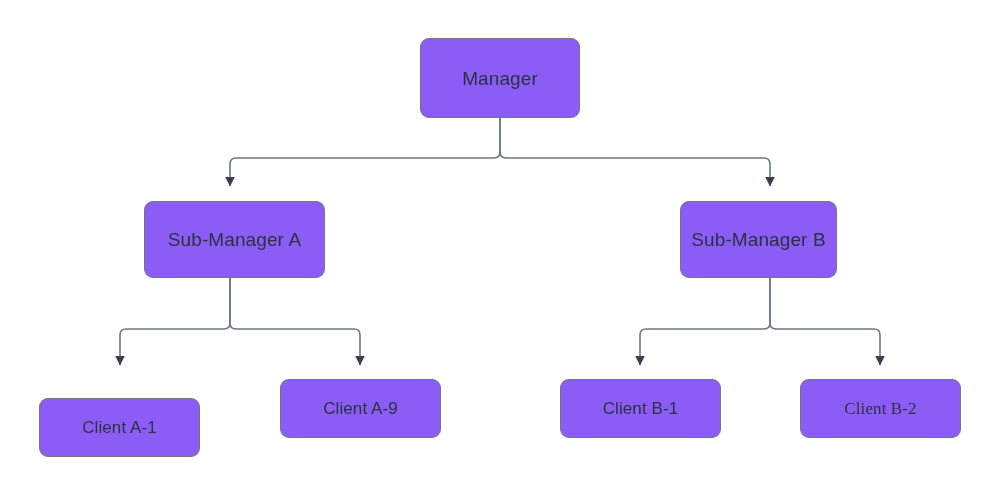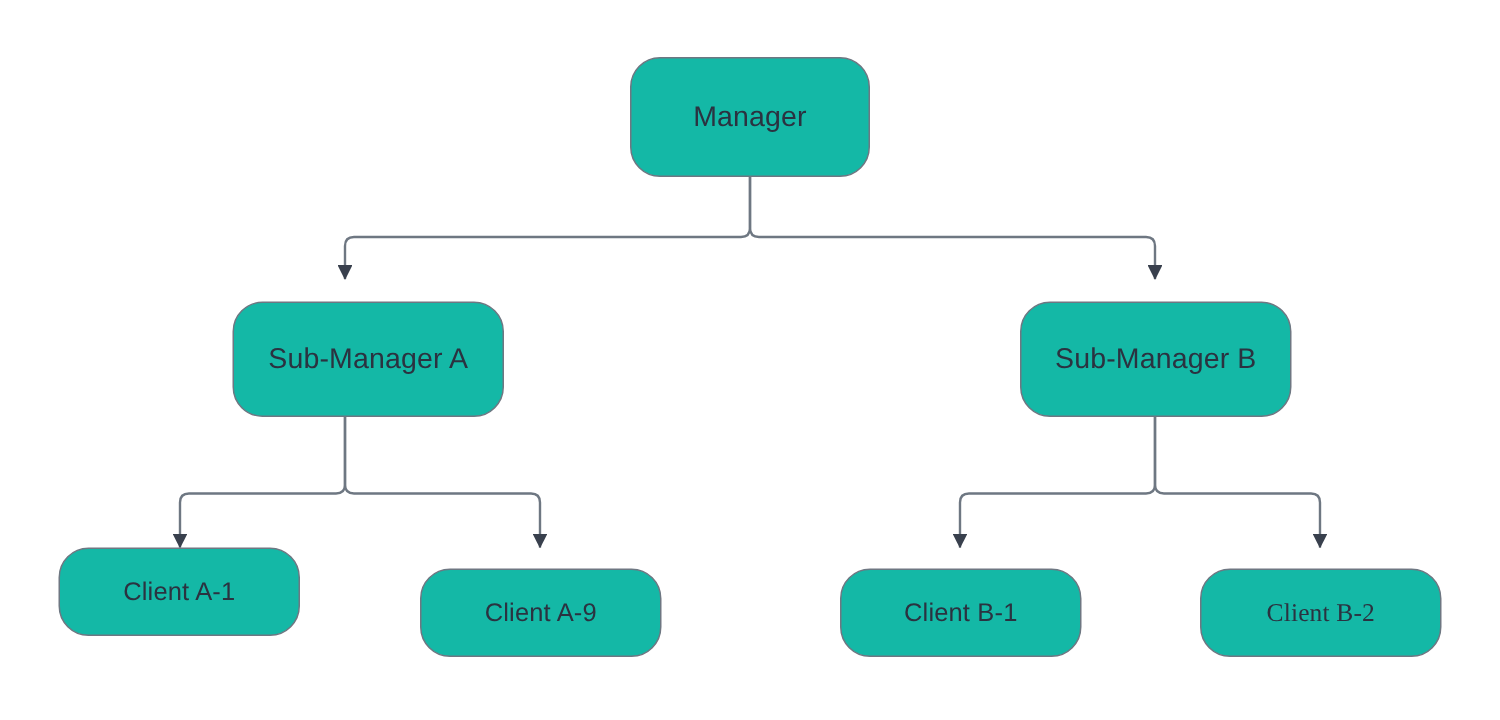--- a/index.html
+++ b/index.html
@@ -23,40 +23,40 @@
     position: absolute;
     left: 0;
     top: 0;
     width: 1000px;
     height: 480px;
     pointer-events: none;
   }
   .node {
     position: absolute;
     box-sizing: border-box;
-    background: #14b8a6;
+    background: #8b5cf6;
     border: 1.6px solid #6e7782;
-    border-radius: 20px;
+    border-radius: 9px;
     display: flex;
     align-items: center;
     justify-content: center;
     color: #2b3240;
     font-size: 19px;
     line-height: 1;
     letter-spacing: 0.1px;
     white-space: nowrap;
   }
   .node-label {
     display: block;
     color: #2b3240;
   }
   .node-manager   { left: 420px; top: 38px;  width: 160px; height: 80px; }
-  .node-sub-a     { left: 155px; top: 201px; width: 181px; height: 77px; }
-  .node-sub-b     { left: 680px; top: 201px; width: 181px; height: 77px; }
-  .node-client-a1 { left: 39px;  top: 365px; width: 161px; height: 59px; font-size: 17px; }
+  .node-sub-a     { left: 144px; top: 201px; width: 181px; height: 77px; }
+  .node-sub-b     { left: 680px; top: 201px; width: 157px; height: 77px; }
+  .node-client-a1 { left: 39px;  top: 398px; width: 161px; height: 59px; font-size: 17px; }
   .node-client-a2 { left: 280px; top: 379px; width: 161px; height: 59px; font-size: 17px; }
   .node-client-b1 { left: 560px; top: 379px; width: 161px; height: 59px; font-size: 17px; }
   .node-client-b2 { left: 800px; top: 379px; width: 161px; height: 59px; font-size: 17px; font-family: Liberation Serif, serif; }
 </style>
 </head>
 <body>
 
 <div id="diagram-canvas">
 
   <svg id="connector-layer" viewBox="0 0 1000 480" width="1000" height="480" xmlns="http://www.w3.org/2000/svg">

